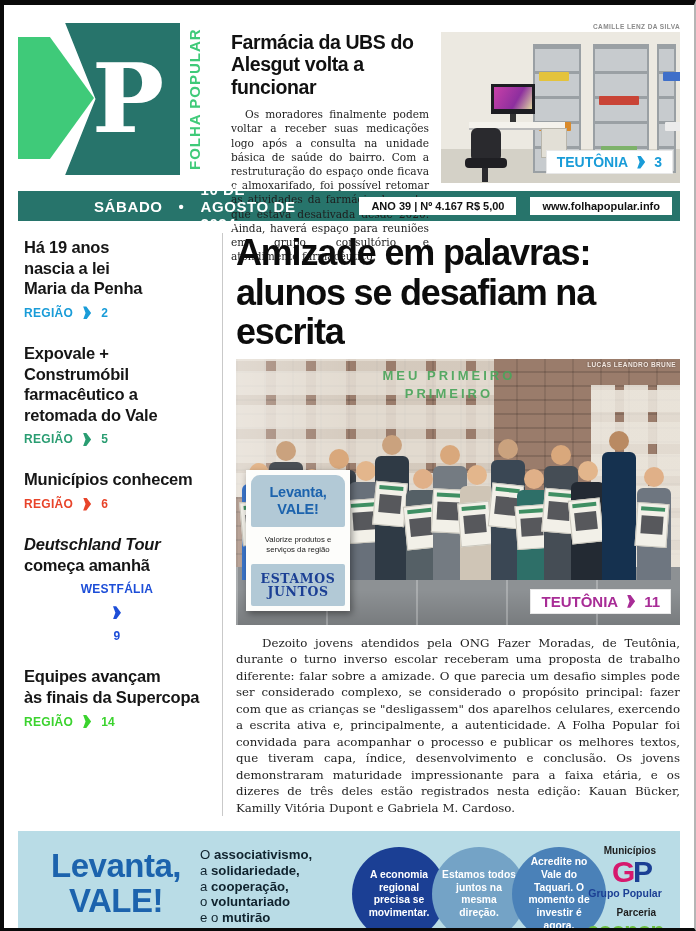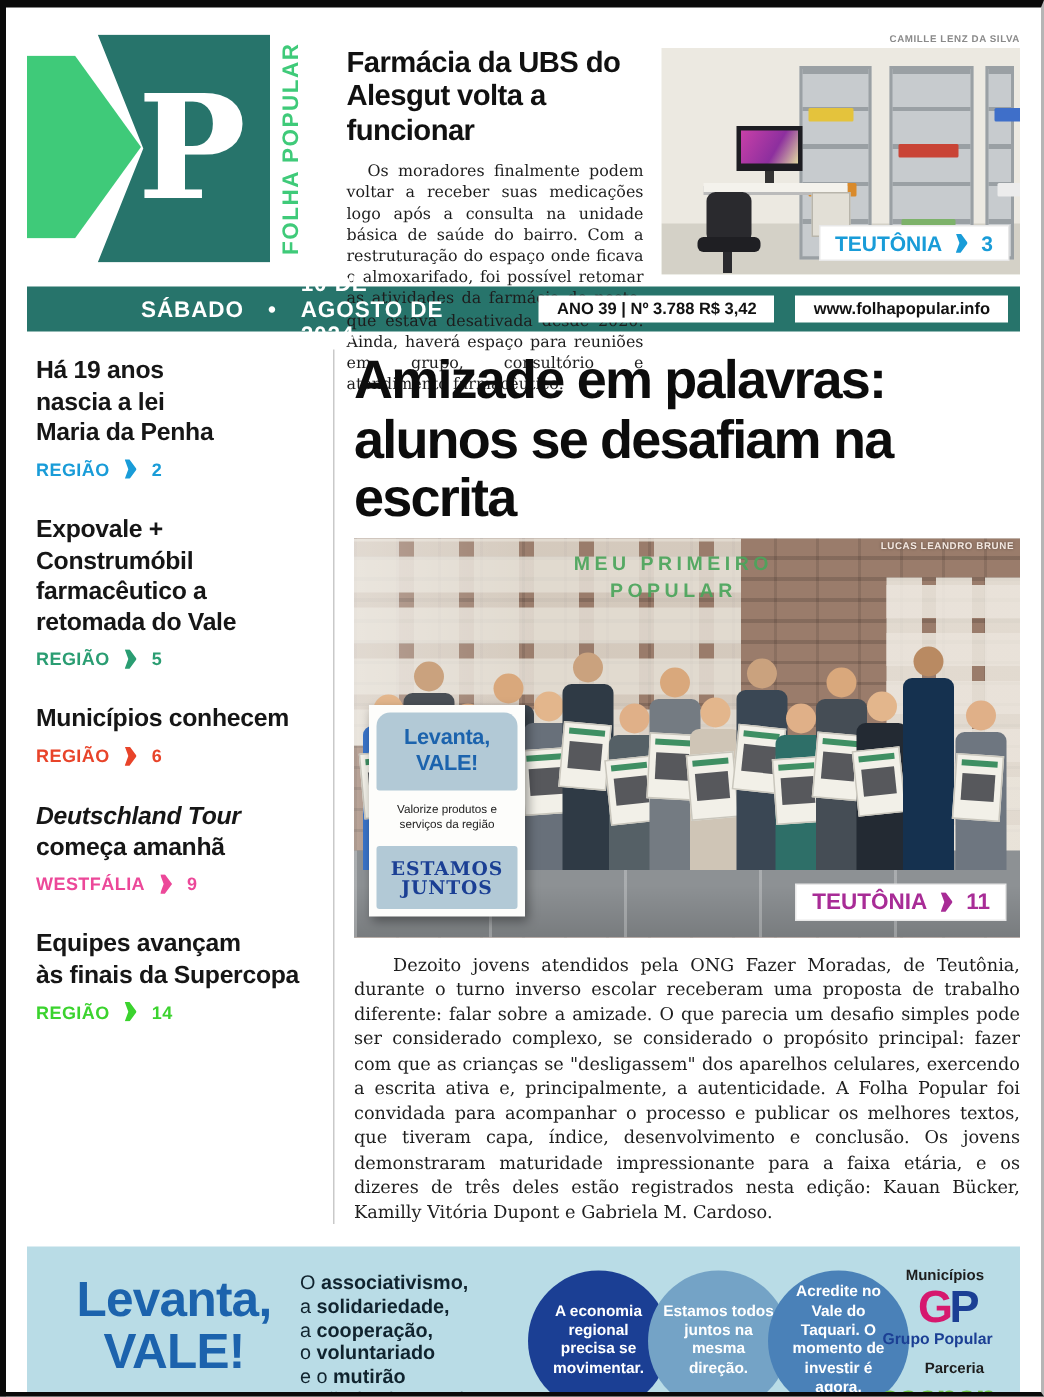--- a/index.html
+++ b/index.html
@@ -189,21 +189,21 @@
         </div>
       </div>
     </div>
 
     <div class="datebar" style="background: rgb(39, 116, 107);">
       <div class="db-left">
         <span>SÁBADO</span>
         <span>•</span>
         <span>10 DE AGOSTO DE 2024</span>
       </div>
-      <div class="db-box db-edition">ANO 39 | Nº 3.788 R$ 3,42</div>
+      <div class="db-box db-edition">ANO 39 | Nº 4.167 R$ 5,00</div>
       <div class="db-box db-site">www.folhapopular.info</div>
     </div>
 
     <div class="content">
 
       <div class="sidebar">
 
         <div class="sb-item">
           <div class="sb-title">
             <div>Há 19 anos</div>
@@ -240,21 +240,21 @@
             <span class="arrow-glyph"></span>
             <span>6</span>
           </div>
         </div>
 
         <div class="sb-item">
           <div class="sb-title">
             <div class="it">Deutschland Tour</div>
             <div>começa amanhã</div>
           </div>
-          <div class="sb-meta" style="color: #ec4899;">
+          <div class="sb-meta" style="color: #1d4ed8; flex-direction: column;">
             <span>WESTFÁLIA</span>
             <span class="arrow-glyph"></span>
             <span>9</span>
           </div>
         </div>
 
         <div class="sb-item">
           <div class="sb-title">
             <div>Equipes avançam</div>
             <div>às finais da Supercopa</div>
@@ -275,21 +275,21 @@
           <div>Amizade em palavras:</div>
           <div>alunos se desafiam na escrita</div>
         </div>
 
         <div class="main-photo">
           <div class="mp-papers-left"></div>
           <div class="mp-papers-right"></div>
           <div class="mp-light"></div>
           <div class="mp-walltext">
             <div>MEU PRIMEIRO</div>
-            <div>POPULAR</div>
+            <div>PRIMEIRO</div>
           </div>
           <div class="mp-floor"></div>
           <div id="crowd">
               <div class="fig" style="left: 0%; height: 118px;">
                 <div class="head" style="background: rgb(227, 182, 140);"></div>
                 <div class="body" style="background: rgb(58, 116, 201); height: 96px;"></div>
                 <div class="paper" style="top: 38px; transform: rotate(-5deg);"></div>
               </div>
               <div class="fig" style="left: 6%; height: 140px;">
                 <div class="head" style="background: rgb(202, 162, 126);"></div>

